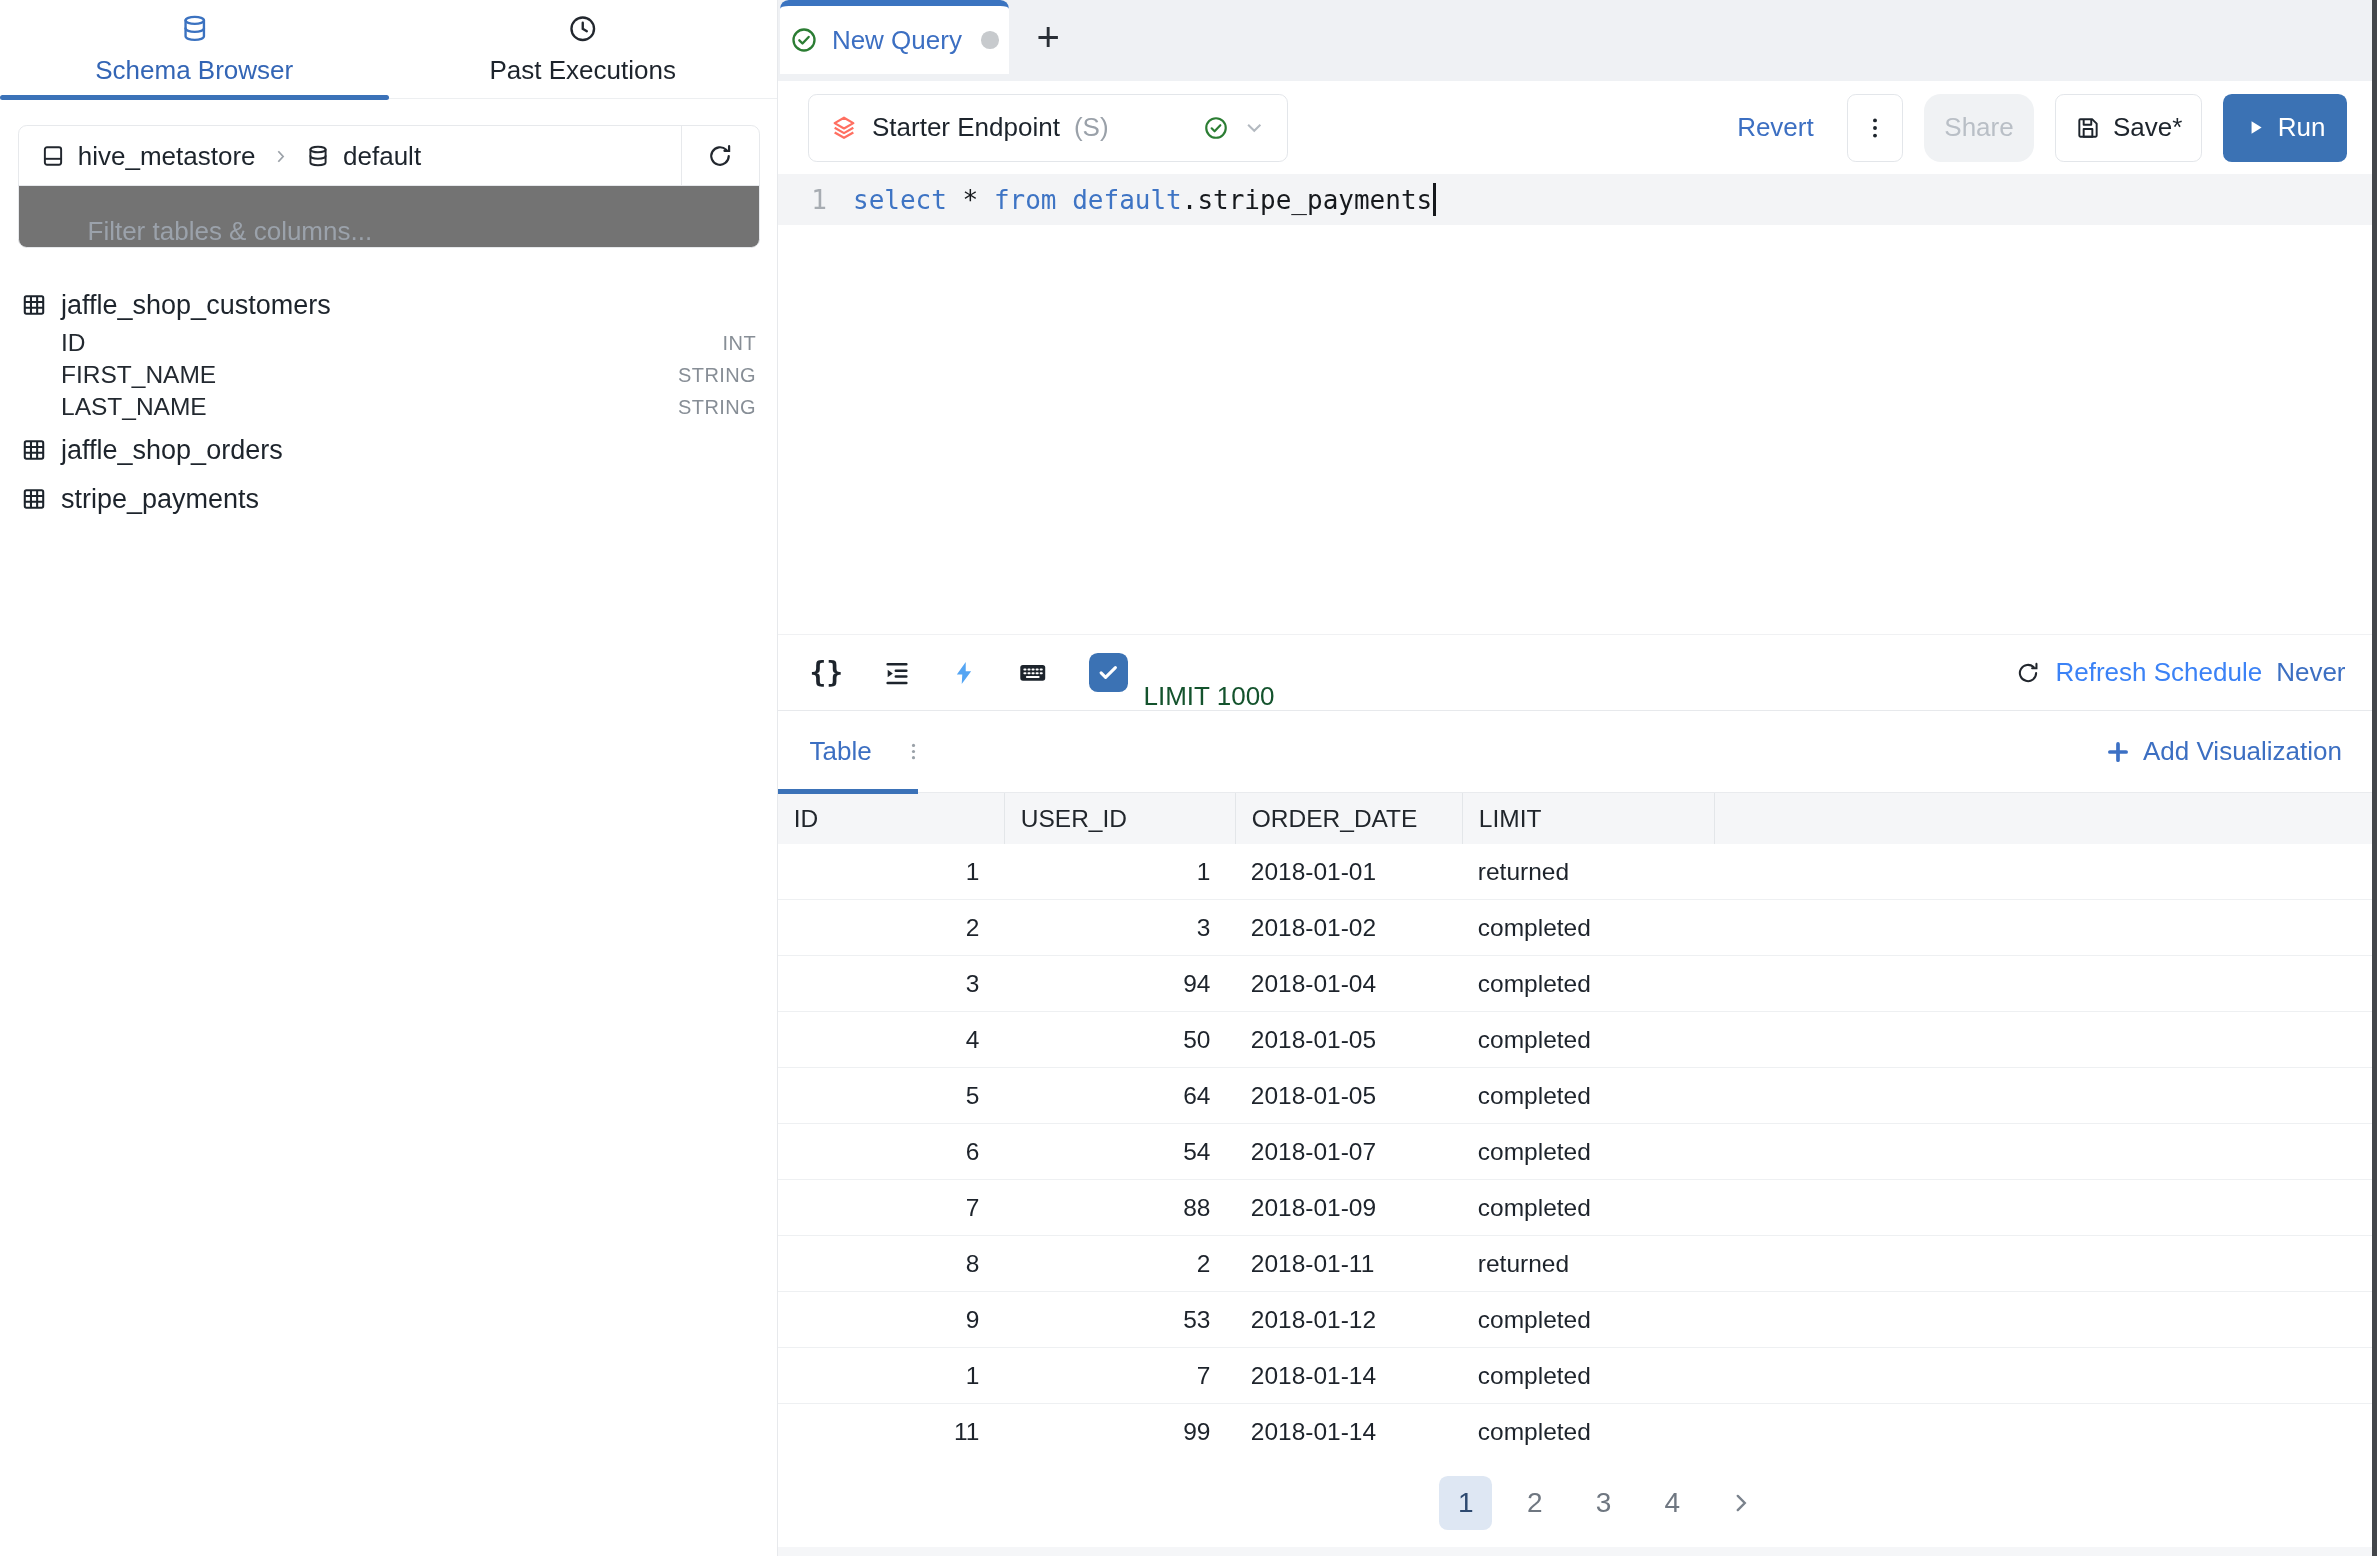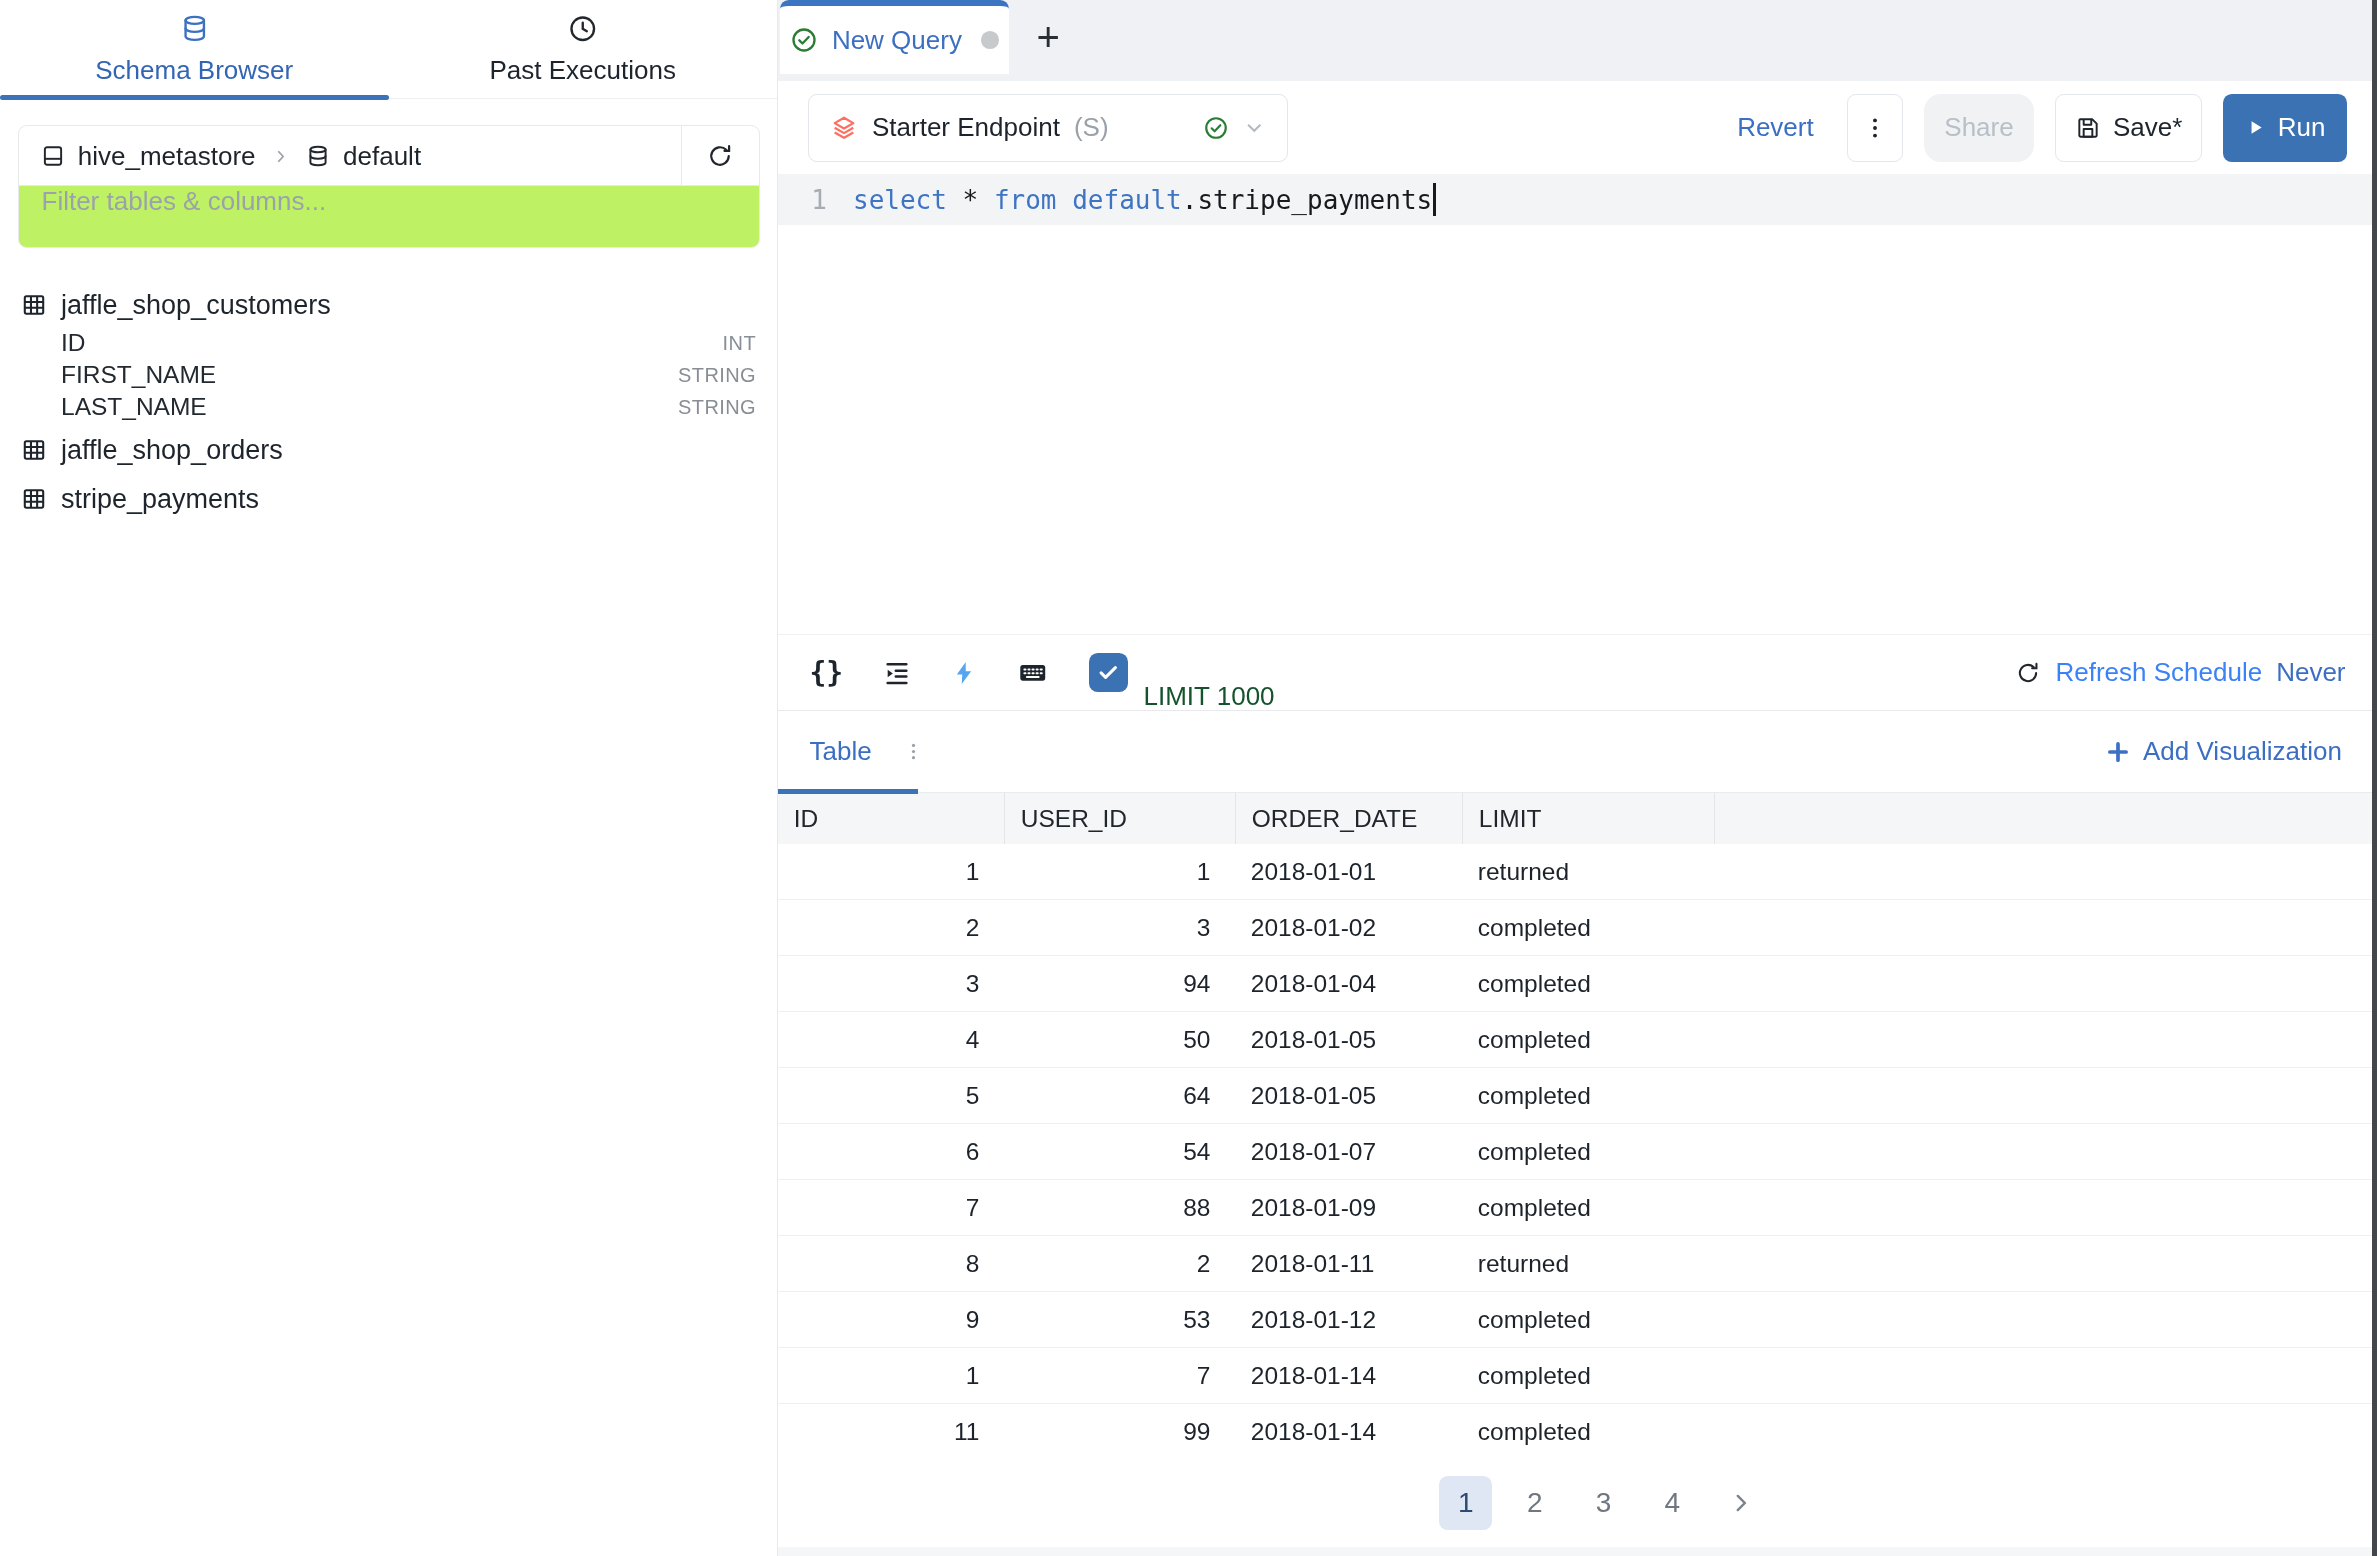--- a/index.html
+++ b/index.html
@@ -17,21 +17,21 @@
   .side-tabs{display:flex;height:98px;border-bottom:1.8px solid #edeff1;}
   .side-tab{flex:1;display:flex;flex-direction:column;align-items:center;justify-content:center;gap:10.5px;position:relative;cursor:pointer;}
   .side-tab .lbl{font-size:26px;color:var(--ink);}
   .side-tab.active .lbl{color:#3365b5;font-weight:500;}
   .side-tab.active::after{content:"";position:absolute;left:0;right:0;bottom:-1.8px;height:5.3px;background:var(--accent);border-radius:3.5px;}
   .browser-box{margin:26px 17.5px 0 17.5px;}
   .crumb-row{height:60px;border:1.8px solid var(--border);border-radius:8.8px 8.8px 0 0;display:flex;align-items:center;background:#fff;}
   .crumb-left{flex:1;display:flex;align-items:center;gap:12.3px;padding:0 21px;font-size:26px;cursor:pointer;}
   .crumb-sep{display:flex;align-items:center;margin:0 1.8px;}
   .refresh-cell{width:77px;align-self:stretch;border-left:1.8px solid var(--border);display:flex;align-items:center;justify-content:center;cursor:pointer;}
-  .filter-row{height:61px;border:1.8px solid var(--border);border-radius:0 0 8.8px 8.8px;margin-top:-1.8px;display:flex;align-items:flex-start;background:#bef264;}
+  .filter-row{height:61px;border:1.8px solid var(--border);border-radius:0 0 8.8px 8.8px;margin-top:-1.8px;display:flex;align-items:flex-end;background:#737373;padding-left:46px;}
   .filter-row input{border:none;outline:none;width:100%;font-size:26px;padding:0 23px;font-family:"Liberation Sans",sans-serif;color:var(--ink);background:transparent;}
   .filter-row input::placeholder{color:#9ba2ab;}
   .schema-list{margin-top:30px;padding:0 21px;}
   .schema-table-row{display:flex;align-items:center;gap:14px;height:44px;margin-top:5px;cursor:pointer;}
   .schema-table-name{font-size:27px;color:var(--ink);}
   .schema-col-row{display:flex;align-items:center;height:32px;padding-left:40px;cursor:pointer;}
   .schema-col-name{font-size:24.5px;color:#232930;}
   .schema-col-type{margin-left:auto;font-size:20px;color:#878e96;letter-spacing:0.4px;}
 
   

